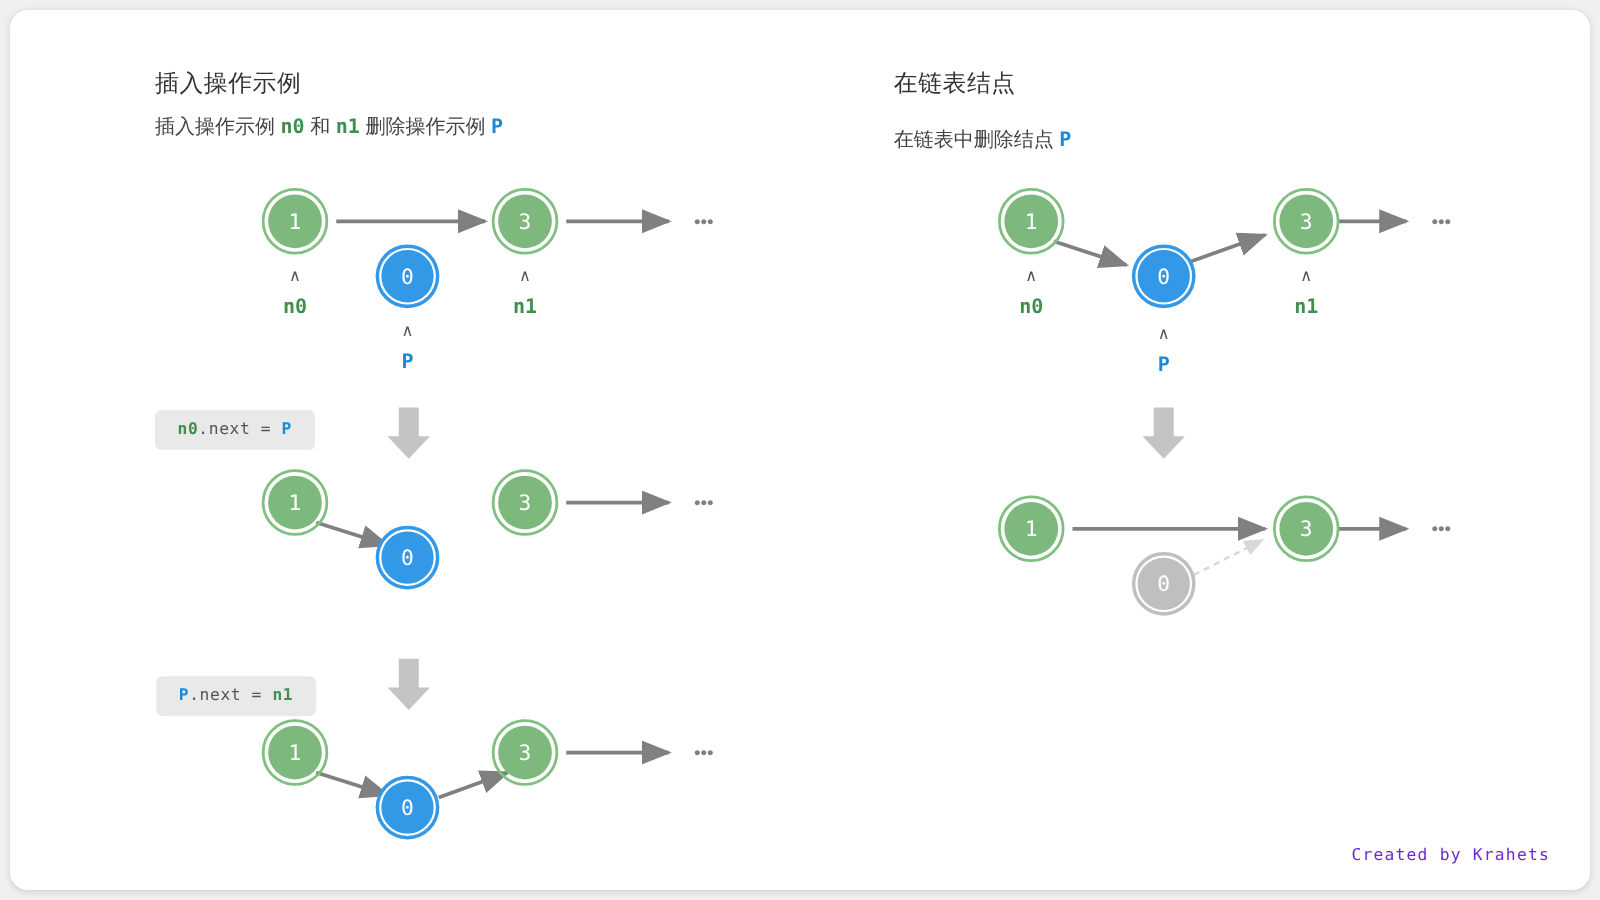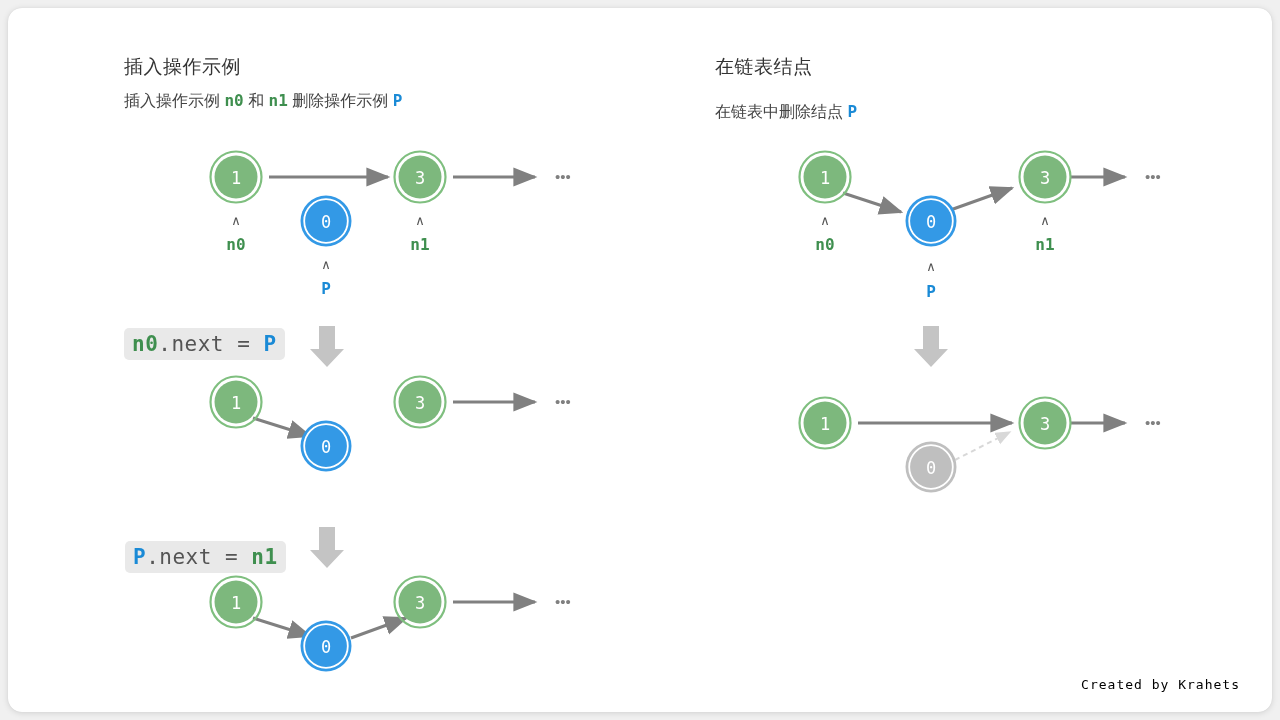--- a/index.html
+++ b/index.html
@@ -42,36 +42,36 @@
     font-weight: bold;
   }
   .c-green { color: #3f8f4f; }
   .c-blue  { color: #1a8ad6; }
   .code-box {
     position: absolute;
     background: #e9e9e9;
     border-radius: 5px;
     height: 32px;
     line-height: 32px;
-    padding: 0 8px;
-    font-family: "DejaVu Sans Mono", "Liberation Mono", monospace;
-    font-size: 21px;
+    padding: 0 18px;
+    font-family: "DejaVu Sans Mono", "Liberation Mono", monospace;
+    font-size: 13px;
     color: #555555;
     white-space: nowrap;
     letter-spacing: 0.5px;
   }
   .code-box .tok-green { color: #3f8f4f; font-weight: bold; }
   .code-box .tok-blue  { color: #1a8ad6; font-weight: bold; }
   .footer {
     position: absolute;
     right: 32px;
     bottom: 20px;
     font-family: "DejaVu Sans Mono", "Liberation Mono", monospace;
     font-size: 13px;
-    color: #000000;
+    color: #6d28d9;
     letter-spacing: 1px;
     white-space: nowrap;
   }
   svg { position: absolute; left: 0; top: 0; overflow: visible; }
   .node-val {
     font-family: "DejaVu Sans Mono", "Liberation Mono", monospace;
     font-size: 17px;
     fill: #ffffff;
     text-anchor: middle;
     dominant-baseline: central;

